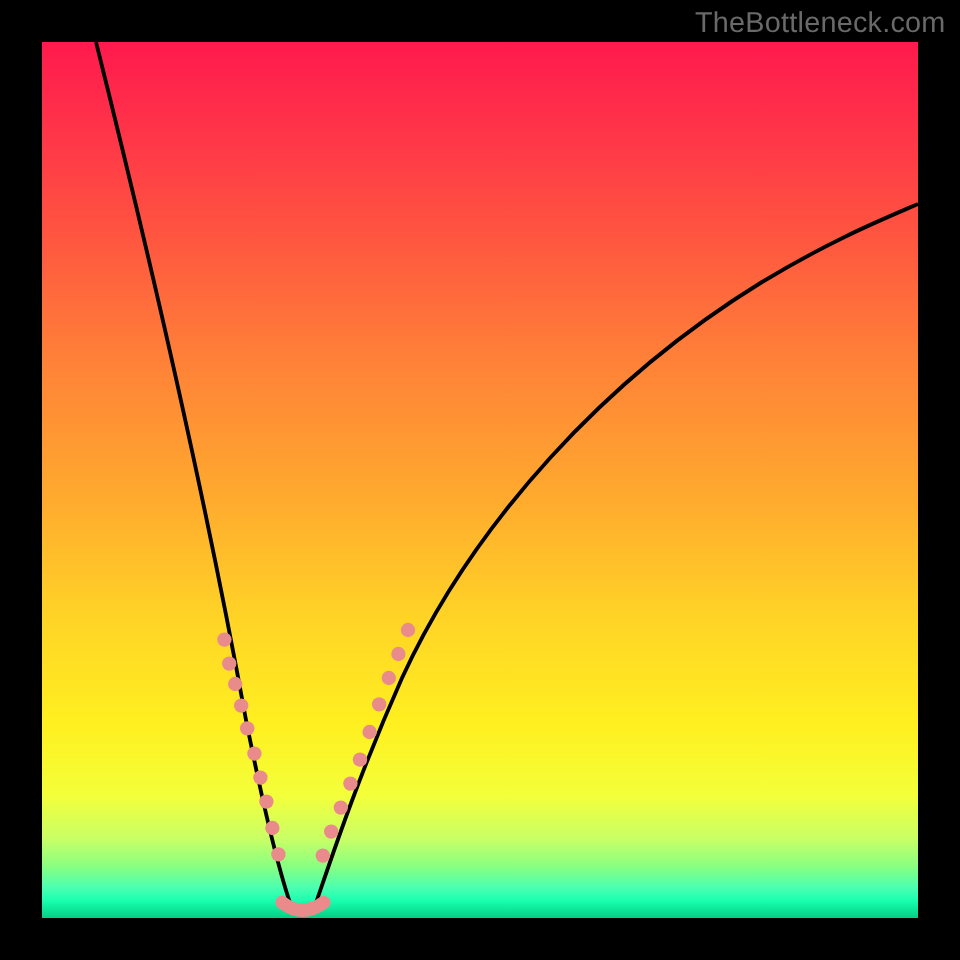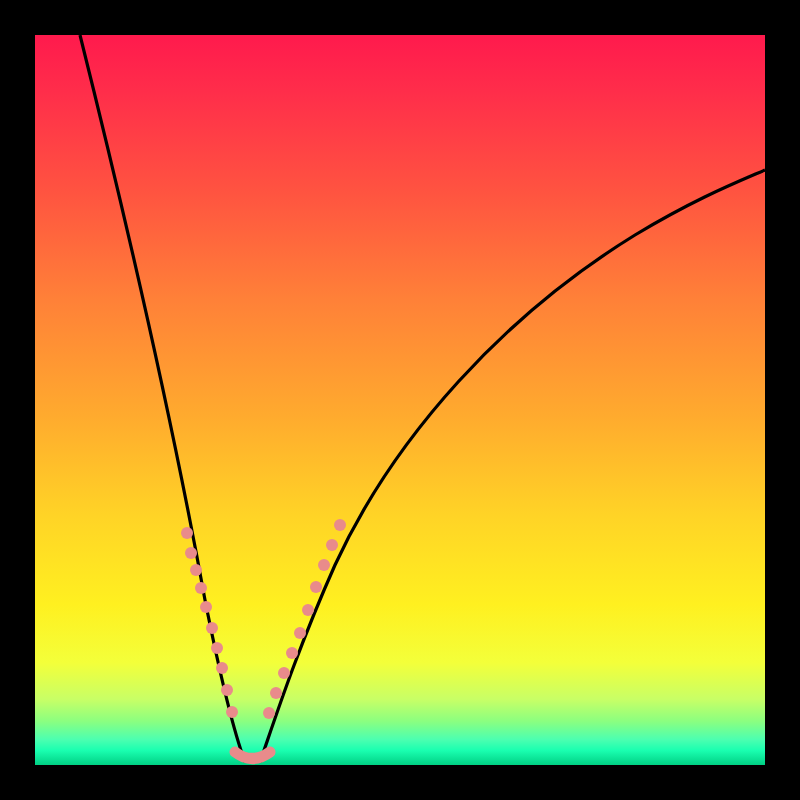--- a/index.html
+++ b/index.html
@@ -96,13 +96,14 @@
         <circle cx="257" cy="618" r="6"></circle>
         <circle cx="265" cy="598" r="6"></circle>
         <circle cx="273" cy="575" r="6"></circle>
         <circle cx="281" cy="552" r="6"></circle>
         <circle cx="289" cy="530" r="6"></circle>
         <circle cx="297" cy="510" r="6"></circle>
         <circle cx="305" cy="490" r="6"></circle>
       </g>
     </svg>
   </div>
+  <div class="attribution">TheBottleneck.com</div>
 </div>
 
 </body></html>

